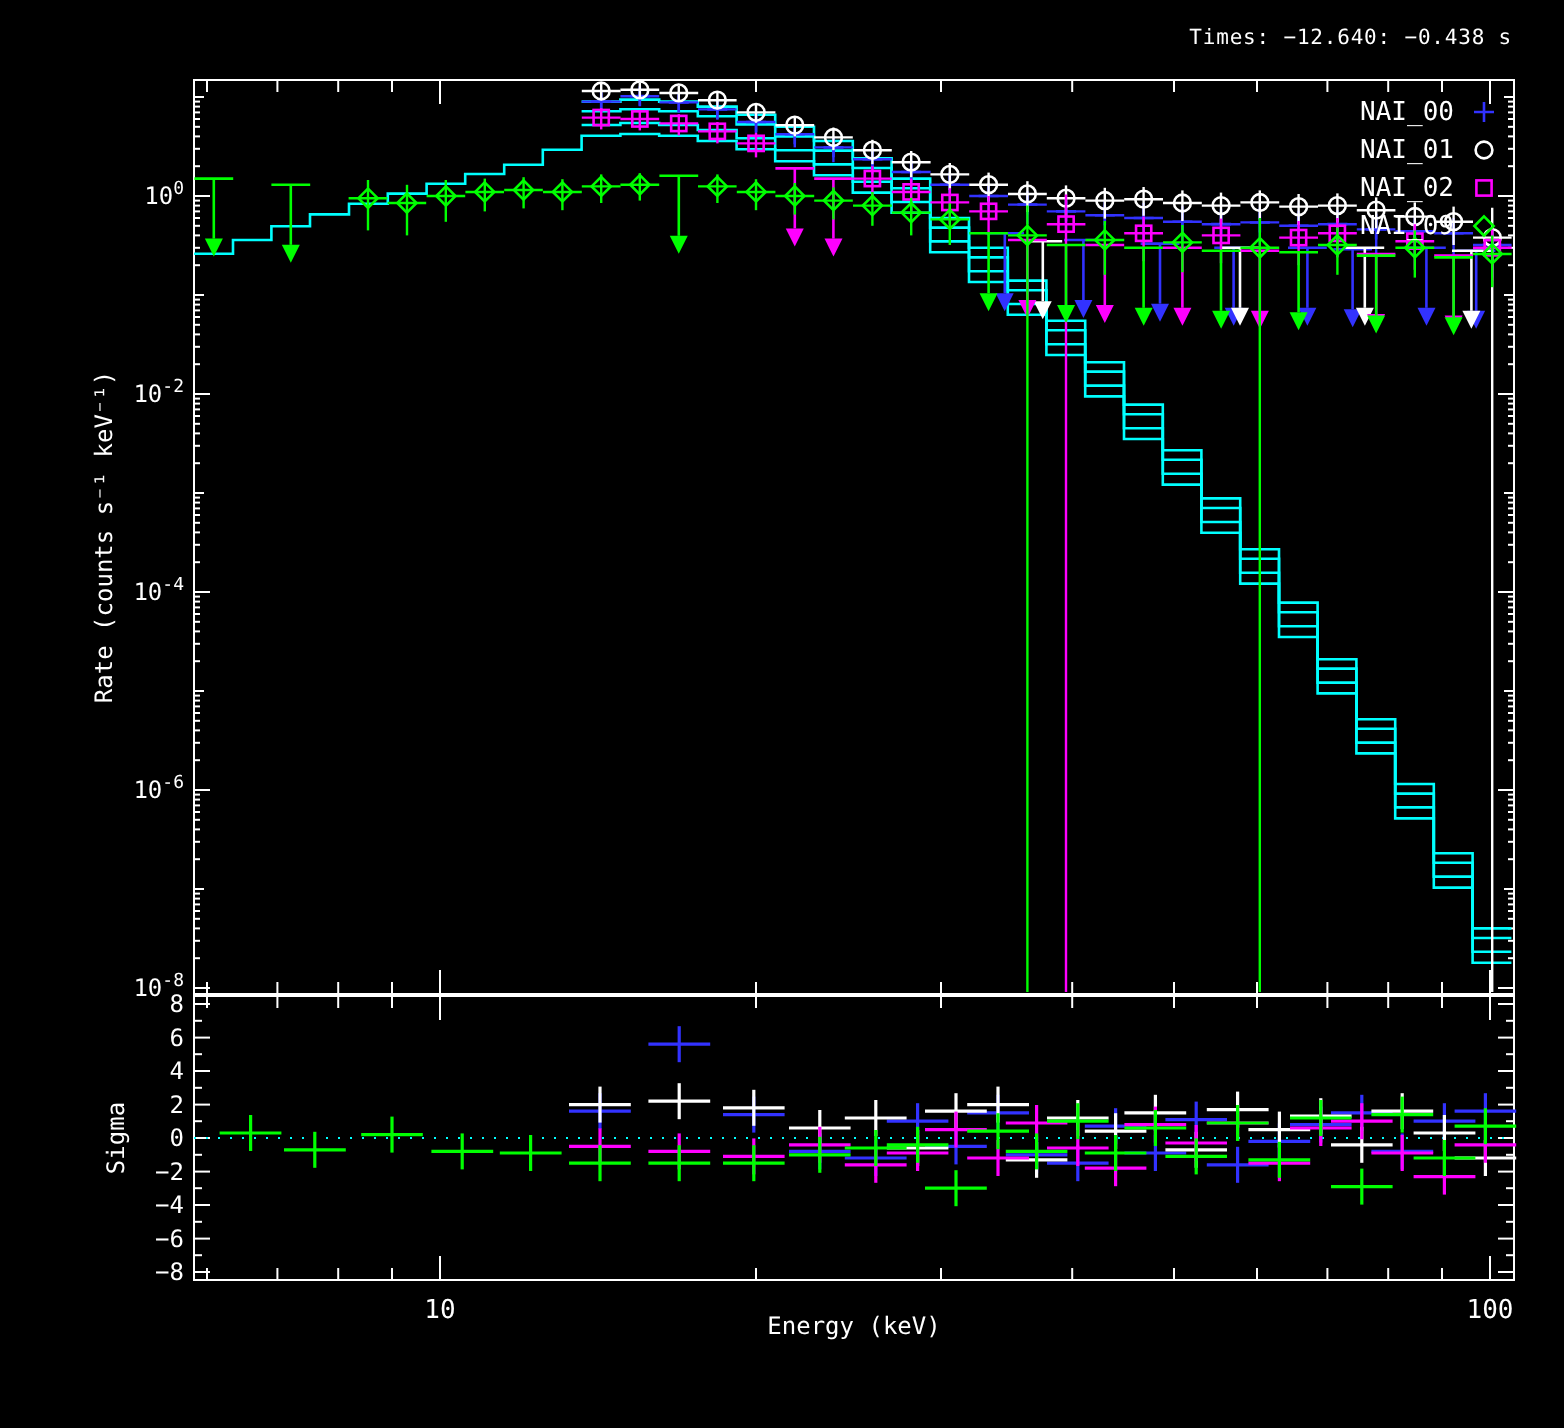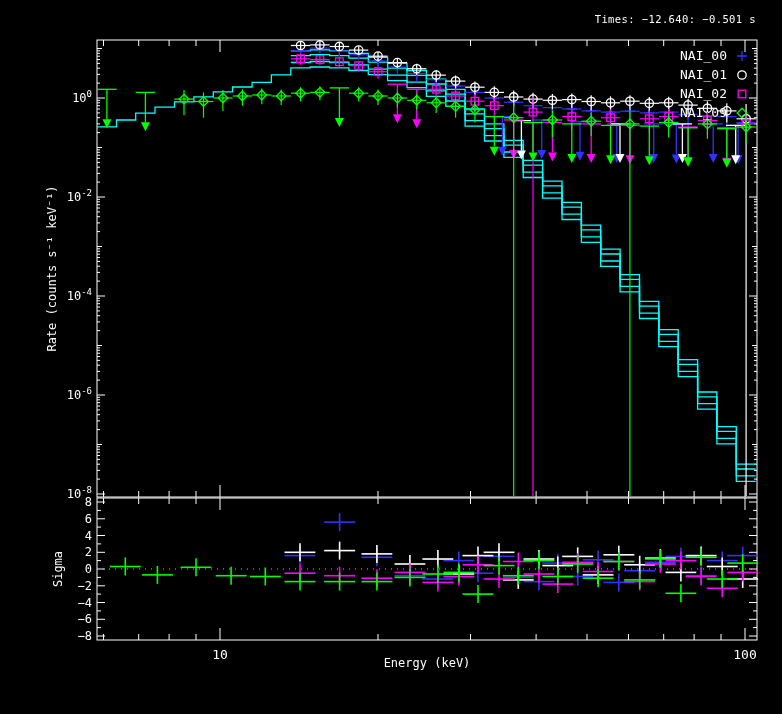--- a/index.html
+++ b/index.html
@@ -6,21 +6,21 @@
   .screen{position:relative;width:782px;height:714px;background:#000;overflow:hidden;
           font-family:"DejaVu Sans Mono",monospace;}
   .title{position:absolute;top:13px;right:26px;color:#fff;font-size:10.5px;letter-spacing:.4px;}
   svg{position:absolute;left:0;top:0;}
   svg text{font-family:"DejaVu Sans Mono",monospace;fill:#fff;}
 </style>
 </head>
 <body>
 
 <div class="screen">
-  <div class="title">Times: −12.640: −0.501 s</div>
+  <div class="title">Times: −12.640: −0.438 s</div>
   <svg id="plot" width="782" height="714">
       <rect x="97" y="40" width="660" height="457" fill="none" stroke="#ffffff" stroke-width="1"></rect>
       <rect x="97" y="498" width="660" height="142" fill="none" stroke="#ffffff" stroke-width="1"></rect>
       <line x1="103.5" y1="40.0" x2="103.5" y2="46.0" stroke="#ffffff" stroke-width="1"></line>
       <line x1="103.5" y1="497.0" x2="103.5" y2="491.0" stroke="#ffffff" stroke-width="1"></line>
       <line x1="103.5" y1="498.0" x2="103.5" y2="504.0" stroke="#ffffff" stroke-width="1"></line>
       <line x1="103.5" y1="640.0" x2="103.5" y2="634.0" stroke="#ffffff" stroke-width="1"></line>
       <line x1="138.7" y1="40.0" x2="138.7" y2="46.0" stroke="#ffffff" stroke-width="1"></line>
       <line x1="138.7" y1="497.0" x2="138.7" y2="491.0" stroke="#ffffff" stroke-width="1"></line>
       <line x1="138.7" y1="498.0" x2="138.7" y2="504.0" stroke="#ffffff" stroke-width="1"></line>

